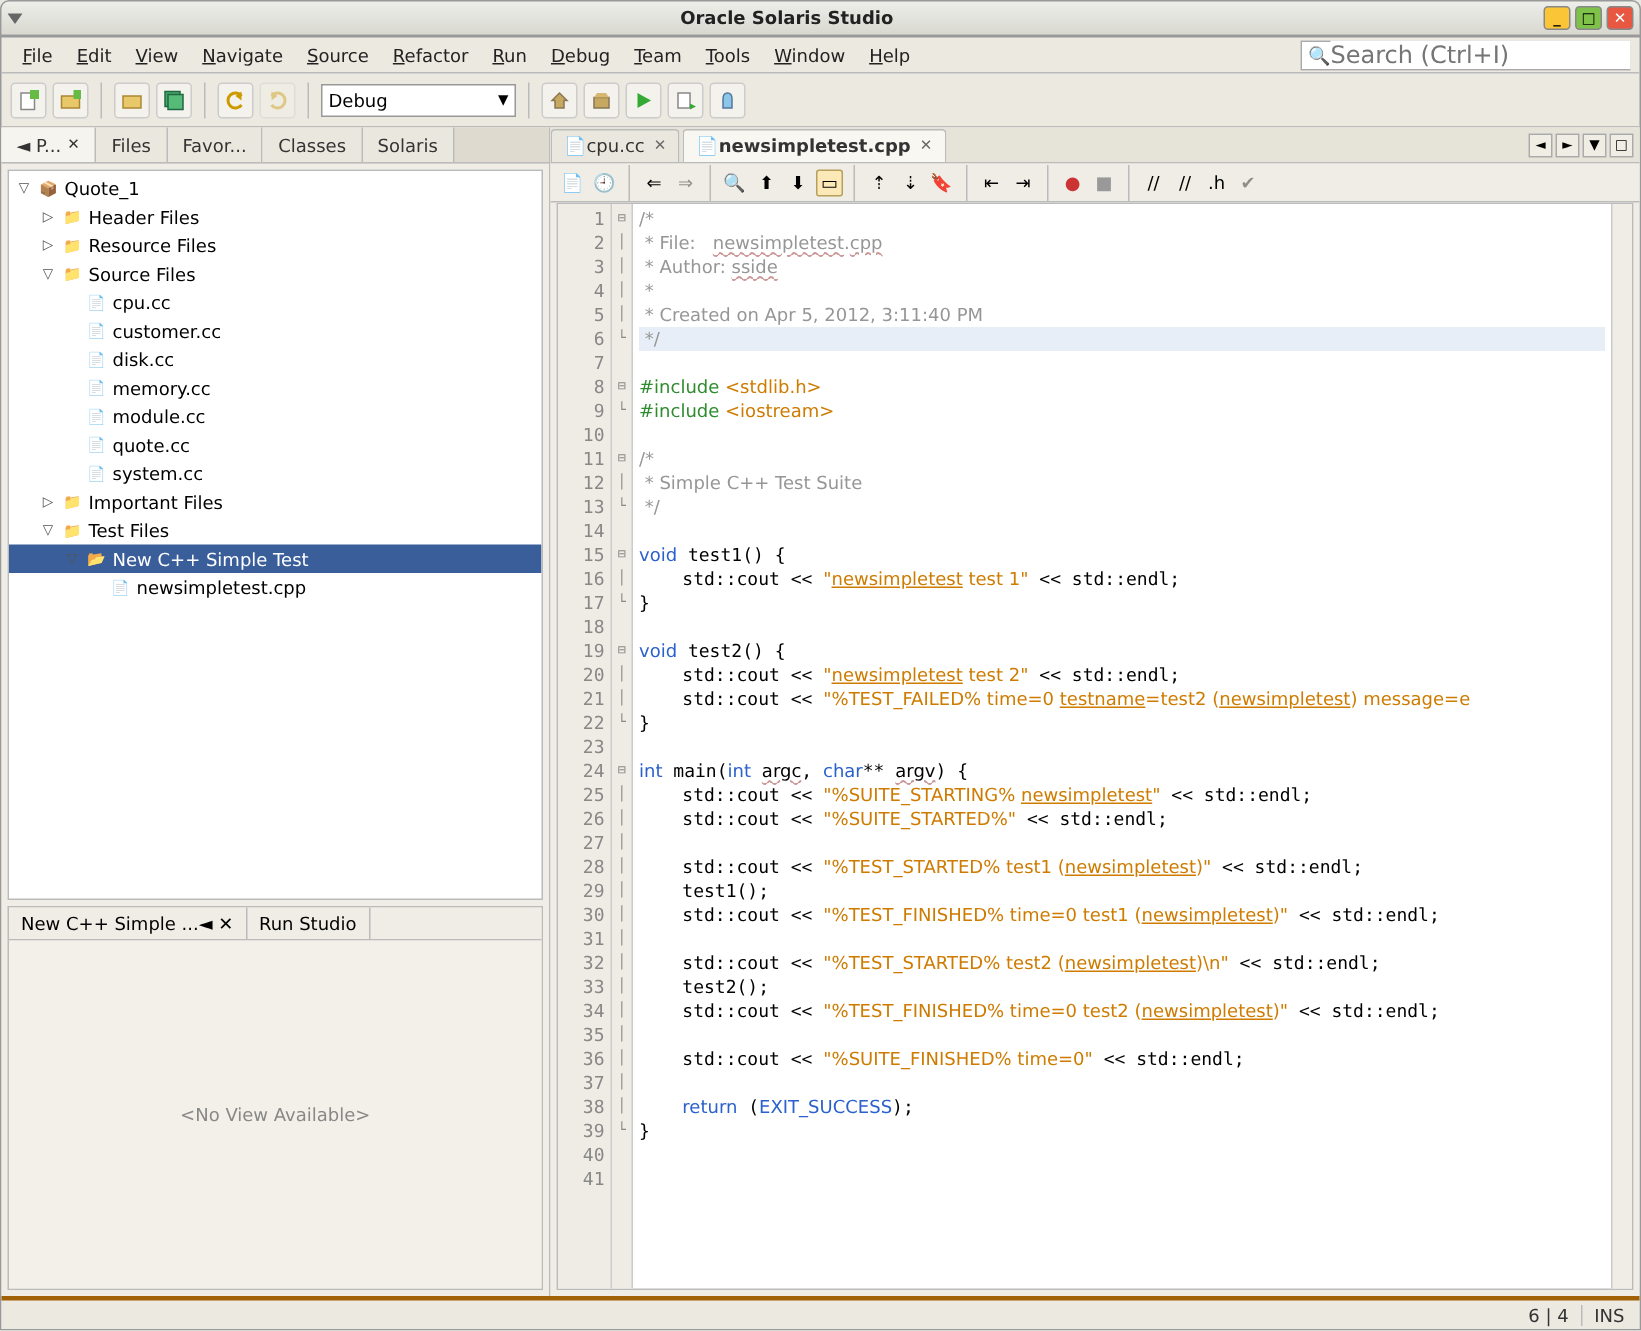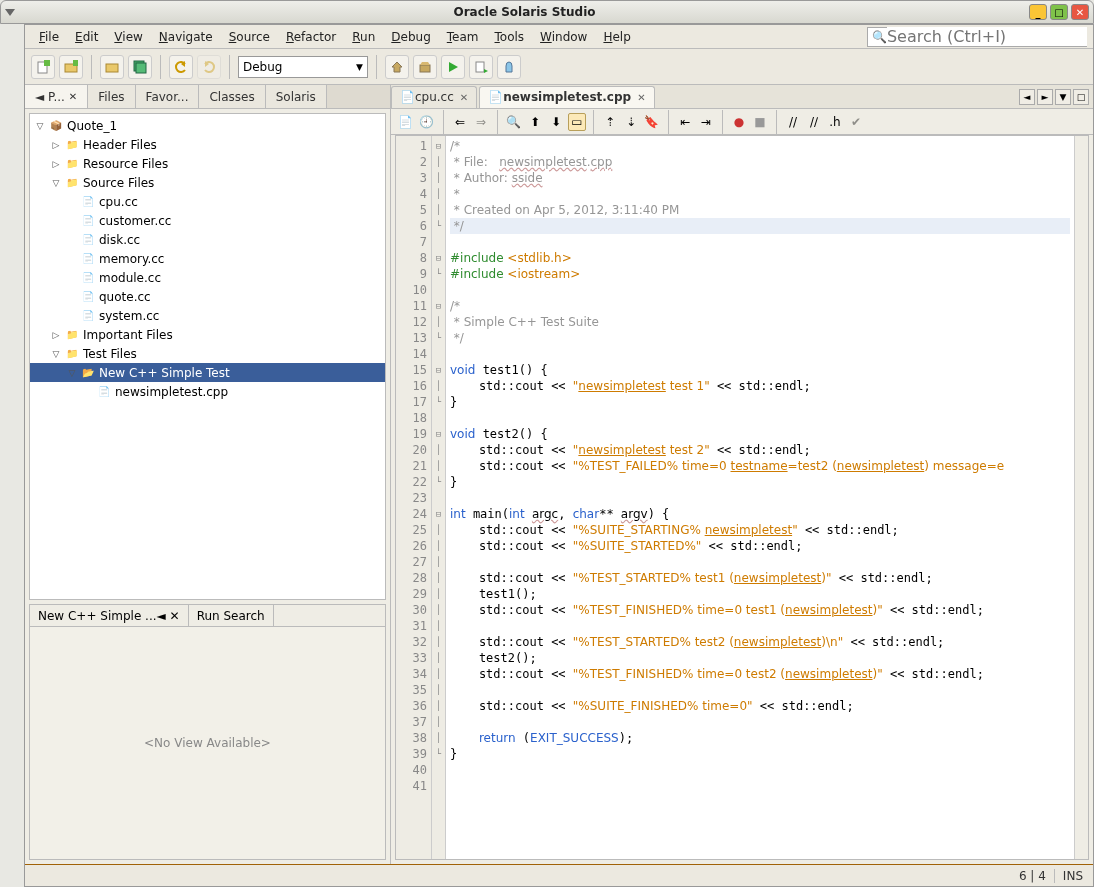--- a/index.html
+++ b/index.html
@@ -2,21 +2,21 @@
 <html><head>
 <meta charset="utf-8">
 <style>
 * { margin:0; padding:0; box-sizing:border-box; font-family:"DejaVu Sans","Liberation Sans",sans-serif; font-size:12px; }
 body { background:#e8e8e3; width:1094px; height:887px; overflow:hidden; display:flex; flex-direction:column; }
 .titlebar { height:24px; background:linear-gradient(#eeeeea,#d8d8d0); border:1px solid #999; display:flex; align-items:center; padding:11px 4px; border-radius:6px 6px 0 0; }
 .titlebar .tleft { width:18px; display:flex; align-items:center; }
 .titlebar .ttitle { flex:1; text-align:center; font-weight:bold; color:#222; }
 .titlebar .tbtn { width:18px; height:16px; border:1px solid #888; border-radius:3px; margin-left:3px; display:flex; align-items:center; justify-content:center; font-size:10px; font-weight:bold; }
 .tbtn.min{background:#fac536;} .tbtn.max{background:#7fc24a;} .tbtn.cls{background:#e85742;color:#fff;}
-.outer { flex:1; border:1px solid #999; background:#ece9e0; display:flex; flex-direction:column;margin-left:24px; }
+.outer { flex:1; border:1px solid #999; background:#ece9e0; display:flex; flex-direction:column; }
 .menubar { height:24px; display:flex; align-items:center; padding:0 6px; border-bottom:1px solid #bbb; }
 .menubar .mitem { padding:0 8px; color:#222; cursor:default; }
 .menubar .mitem .ul { text-decoration:underline; }
 .menubar .search { margin-left:auto; display:flex; align-items:center; background:#fff; border:1px solid #aaa; height:20px; width:220px; padding:0 4px; }
 .menubar .search input { border:none; outline:none; flex:1; font-size:16px; }
 .toolbar { height:36px; display:flex; align-items:center; padding:4px 6px; gap:4px; border-bottom:1px solid #bbb; }
 .tbicn { width:24px; height:24px; border:1px solid #ccc; border-radius:3px; display:flex; align-items:center; justify-content:center; background:#f4f2ec; }
 .tbsep { width:1px; height:24px; background:#bbb; margin:0 4px; }
 .cfg { width:130px; height:22px; border:1px solid #999; background:#fff; padding:0 4px; display:flex; align-items:center; justify-content:space-between; }
 .cfg .carr{font-size:9px;}
@@ -46,21 +46,21 @@
 .etoolbar { height:26px; display:flex; align-items:center; padding:0 6px; gap:3px; border-bottom:1px solid #bbb; background:#efede5;}
 .eicn { width:18px; height:18px; display:flex; align-items:center; justify-content:center; }
 .eicn.active{ border:1px solid #b89f5a; background:#fce9b8; border-radius:2px;}
 .editor { flex:1; display:flex; background:#fff; border:1px solid #bbb; margin:0 4px 4px 4px; min-height:0; }
 .gutter { width:36px; background:#eeece4; border-right:1px solid #ccc; text-align:right; color:#888; font-family:"DejaVu Sans Mono",monospace; font-size:12px; line-height:16px; padding:2px 4px 2px 0; white-space:pre;}
 .fold { width:14px; background:#eeece4; border-right:1px solid #ccc; font-family:monospace; font-size:9px; line-height:16px; color:#888; padding:2px 0; white-space:pre; text-align:center;}
 .code { flex:1; font-family:"DejaVu Sans Mono","Courier New",monospace; font-size:12px; line-height:16px; padding:2px 4px; white-space:pre; overflow:auto; }
 .code .cmt{color:#969696;} .code .kw{color:#2a61cc;} .code .str{color:#ce7b00;} .code .pp{color:#2e8b2e;} .code .udl{text-decoration:underline wavy #c99;} .code .blue{color:#2a61cc;} .code .strudl{color:#ce7b00; text-decoration:underline;}
 .code .hl{ background:#e8eef7; display:inline-block; width:100%;}
 .sidebar { width:14px; background:#efede5; border-left:1px solid #ccc;}
-.statusbar { height:22px; border-top:1px solid #a16207; background:#ece9e0; display:flex; align-items:center; justify-content:flex-end; padding:0 10px; gap:8px; color:#333;}
+.statusbar { height:22px; border-top:3px solid #a16207; background:#ece9e0; display:flex; align-items:center; justify-content:flex-end; padding:0 10px; gap:8px; color:#333;}
 .sbdiv{ width:1px; height:14px; background:#bbb;}
 svg{display:block;}
 </style>
 </head>
 <body>
 
 <div class="titlebar">
   <div class="tleft">
     <svg width="10" height="10">
         <polygon points="0,2 10,2 5,9" fill="#666"></polygon>
@@ -262,21 +262,21 @@
           <div class="tnode">
             <span class="indent" style="width: 48px;"></span>
             <span class="tw"></span>
             <span class="ticon">📄</span>
             <span>newsimpletest.cpp</span>
           </div>
         </div>
       <div class="botpanel">
         <div class="bottabs" id="bottabs">
             <div class="bottab">New C++ Simple ...<span> ◄ ✕</span></div>
-            <div class="bottab">Run Search</div>
+            <div class="bottab">Run Studio</div>
           </div>
         <div class="botbody">&lt;No View Available&gt;</div>
       </div>
     </div>
 
     <div class="rightcol">
       <div class="etabs" id="etabs">
         <div class="etab">
             <span>📄 </span>
             <span>cpu.cc</span>

